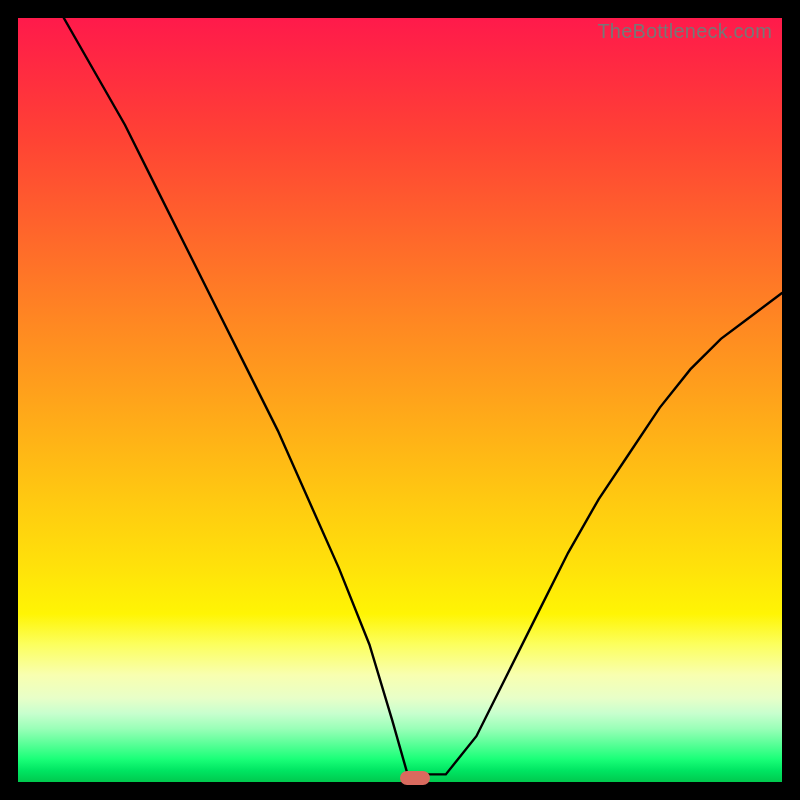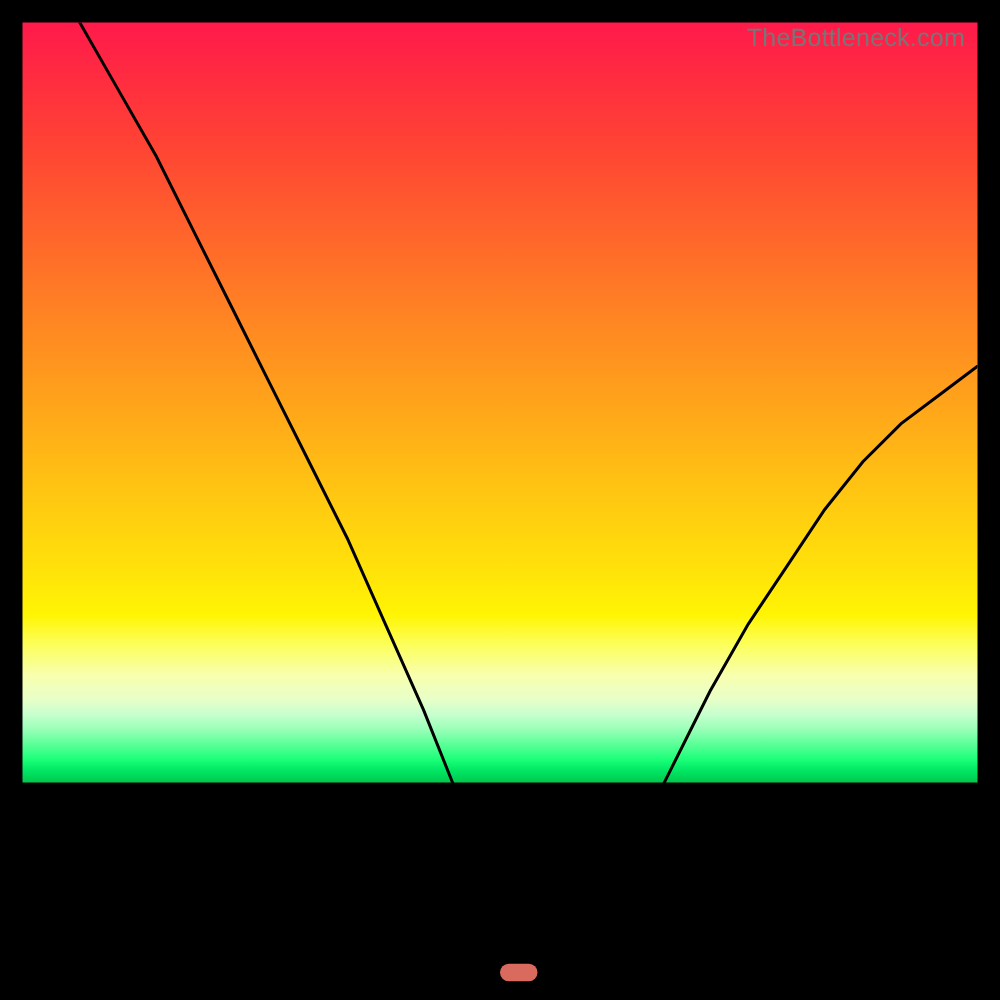--- a/index.html
+++ b/index.html
@@ -15,21 +15,21 @@
     position: relative;
     width: 800px;
     height: 800px;
     background: #000;
   }
   .plot-area {
     position: absolute;
     left: 18px;
     top: 18px;
     width: 764px;
-    height: 608px;
+    height: 764px;
     background: linear-gradient(to bottom,
       #ff1a4b 0%,
       #ff2e3f 8%,
       #ff4334 16%,
       #ff5a2e 24%,
       #ff7128 32%,
       #ff8822 40%,
       #ff9e1c 48%,
       #ffb516 56%,
       #ffcc10 64%,

